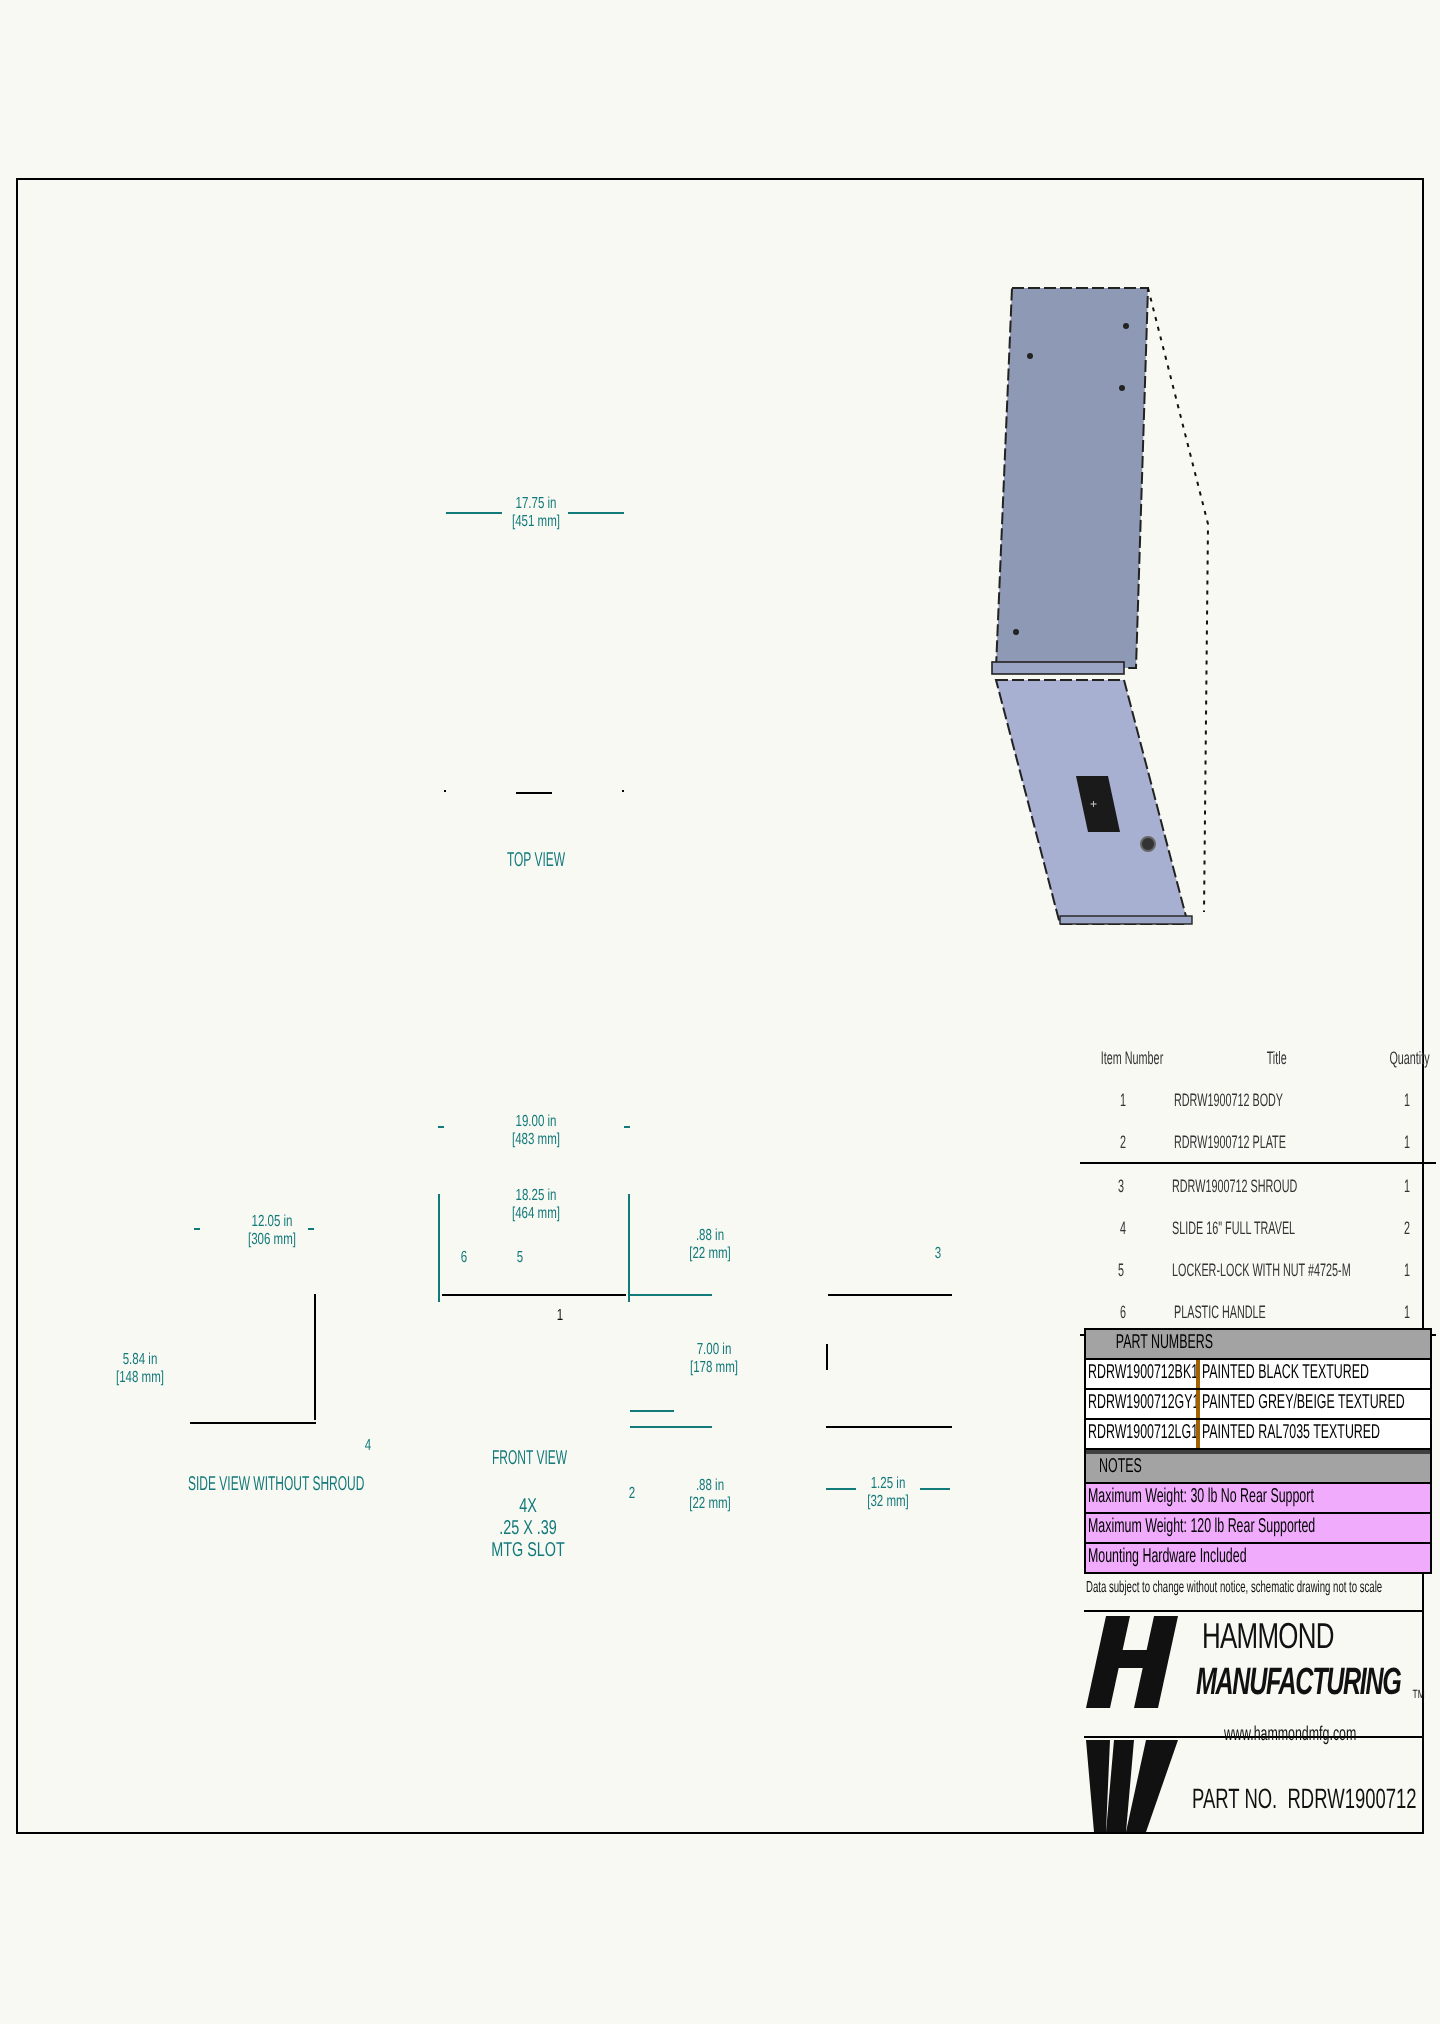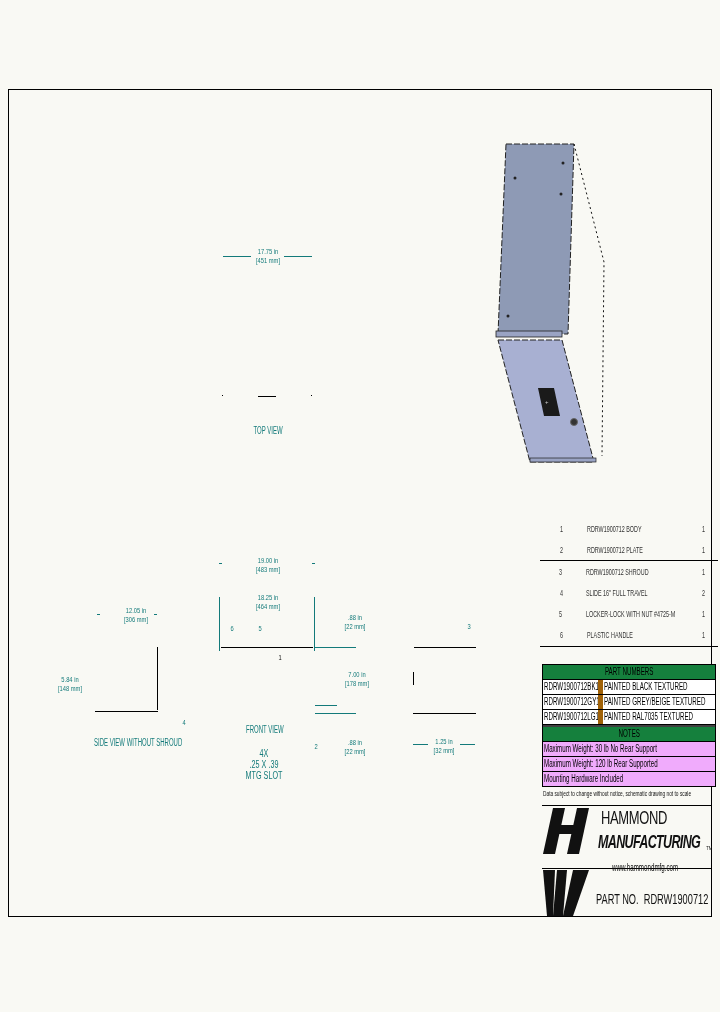--- a/index.html
+++ b/index.html
@@ -30,23 +30,23 @@
   .bom .c1 { width: 44px; text-align: center; }
   .bom .c2 { width: 104px; text-align: left; padding-left: 4px; }
   .bom .c3 { width: 30px; text-align: center; }
   .bom span { display: inline-block; transform: scaleX(0.6); transform-origin: left center; white-space: nowrap; }
   .bom .c1 span, .bom .c3 span { transform-origin: center; }
   .bom-row.rule { border-top: 1px solid #000; }
   .bom-end { border-top: 1px solid #000; margin-top: 1px; }
 
   
   .pn { position: absolute; left: 542px; top: 664px; width: 172px; border: 1px solid #000; font-size: 10px; }
-  .pn .hdr { background: #15803d; text-align: center; height: 14px; line-height: 14px; border-bottom: 1px solid #000; }
+  .pn .hdr { background: #a3a3a3; height: 14px; line-height: 14px; border-bottom: 1px solid #000; }
   .pn .row { display: flex; height: 14px; line-height: 14px; border-bottom: 1px solid #000; background: #fff; }
-  .pn .row .a { width: 54px; border-right: 5px solid #a16207; padding-left: 1px; overflow: hidden; }
+  .pn .row .a { width: 54px; border-right: 2px solid #a16207; padding-left: 1px; overflow: hidden; }
   .pn .row .b { flex: 1; padding-left: 1px; overflow: hidden; }
   .pn .note { height: 14px; line-height: 14px; border-bottom: 1px solid #000; padding-left: 1px; background:#f0abfc; }
   .pn .note:last-child { border-bottom: none; }
   .sq { display: inline-block; transform: scaleX(0.62); transform-origin: left center; white-space: nowrap; }
   .sqc { display: inline-block; transform: scaleX(0.62); transform-origin: center; white-space: nowrap; }
 
   .disclaimer { position: absolute; left: 543px; top: 789px; font-size: 8px; color: #111; white-space: nowrap; transform: scaleX(0.6); transform-origin: left center; }
 
   
   .tb-line { position: absolute; left: 542px; width: 170px; height: 1px; background: #000; }
@@ -89,20 +89,25 @@
 
   <polyline points="84,6 114,124 112,318" fill="none" stroke="#111" stroke-width="1" stroke-dasharray="2,3"></polyline>
 
   <circle cx="25" cy="40" r="1.5" fill="#222"></circle>
   <circle cx="73" cy="25" r="1.5" fill="#222"></circle>
   <circle cx="71" cy="56" r="1.5" fill="#222"></circle>
   <circle cx="18" cy="178" r="1.5" fill="#222"></circle>
 </svg>
 
 <div class="bom">
+  <div class="bom-head">
+    <div class="c1"><span>Item Number</span></div>
+    <div class="c2" style="text-align:center;"><span style="transform-origin:center;">Title</span></div>
+    <div class="c3"><span>Quantity</span></div>
+  </div>
   <div class="bom-row">
     <div class="c1"><span>1</span></div>
     <div class="c2"><span>RDRW1900712 BODY</span></div>
     <div class="c3"><span>1</span></div>
   </div>
   <div class="bom-row">
     <div class="c1"><span>2</span></div>
     <div class="c2"><span>RDRW1900712 PLATE</span></div>
     <div class="c3"><span>1</span></div>
   </div>

